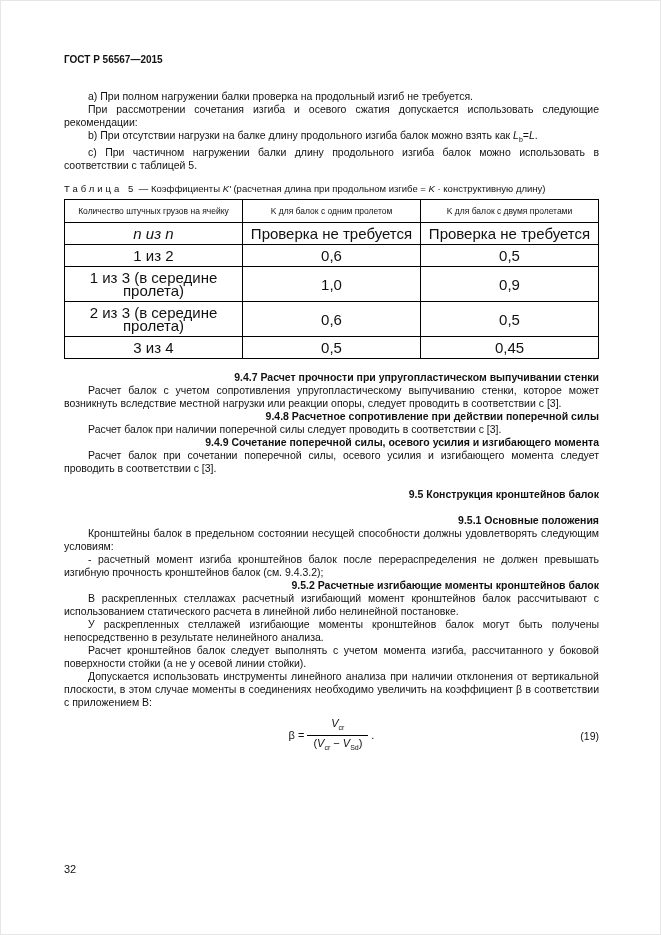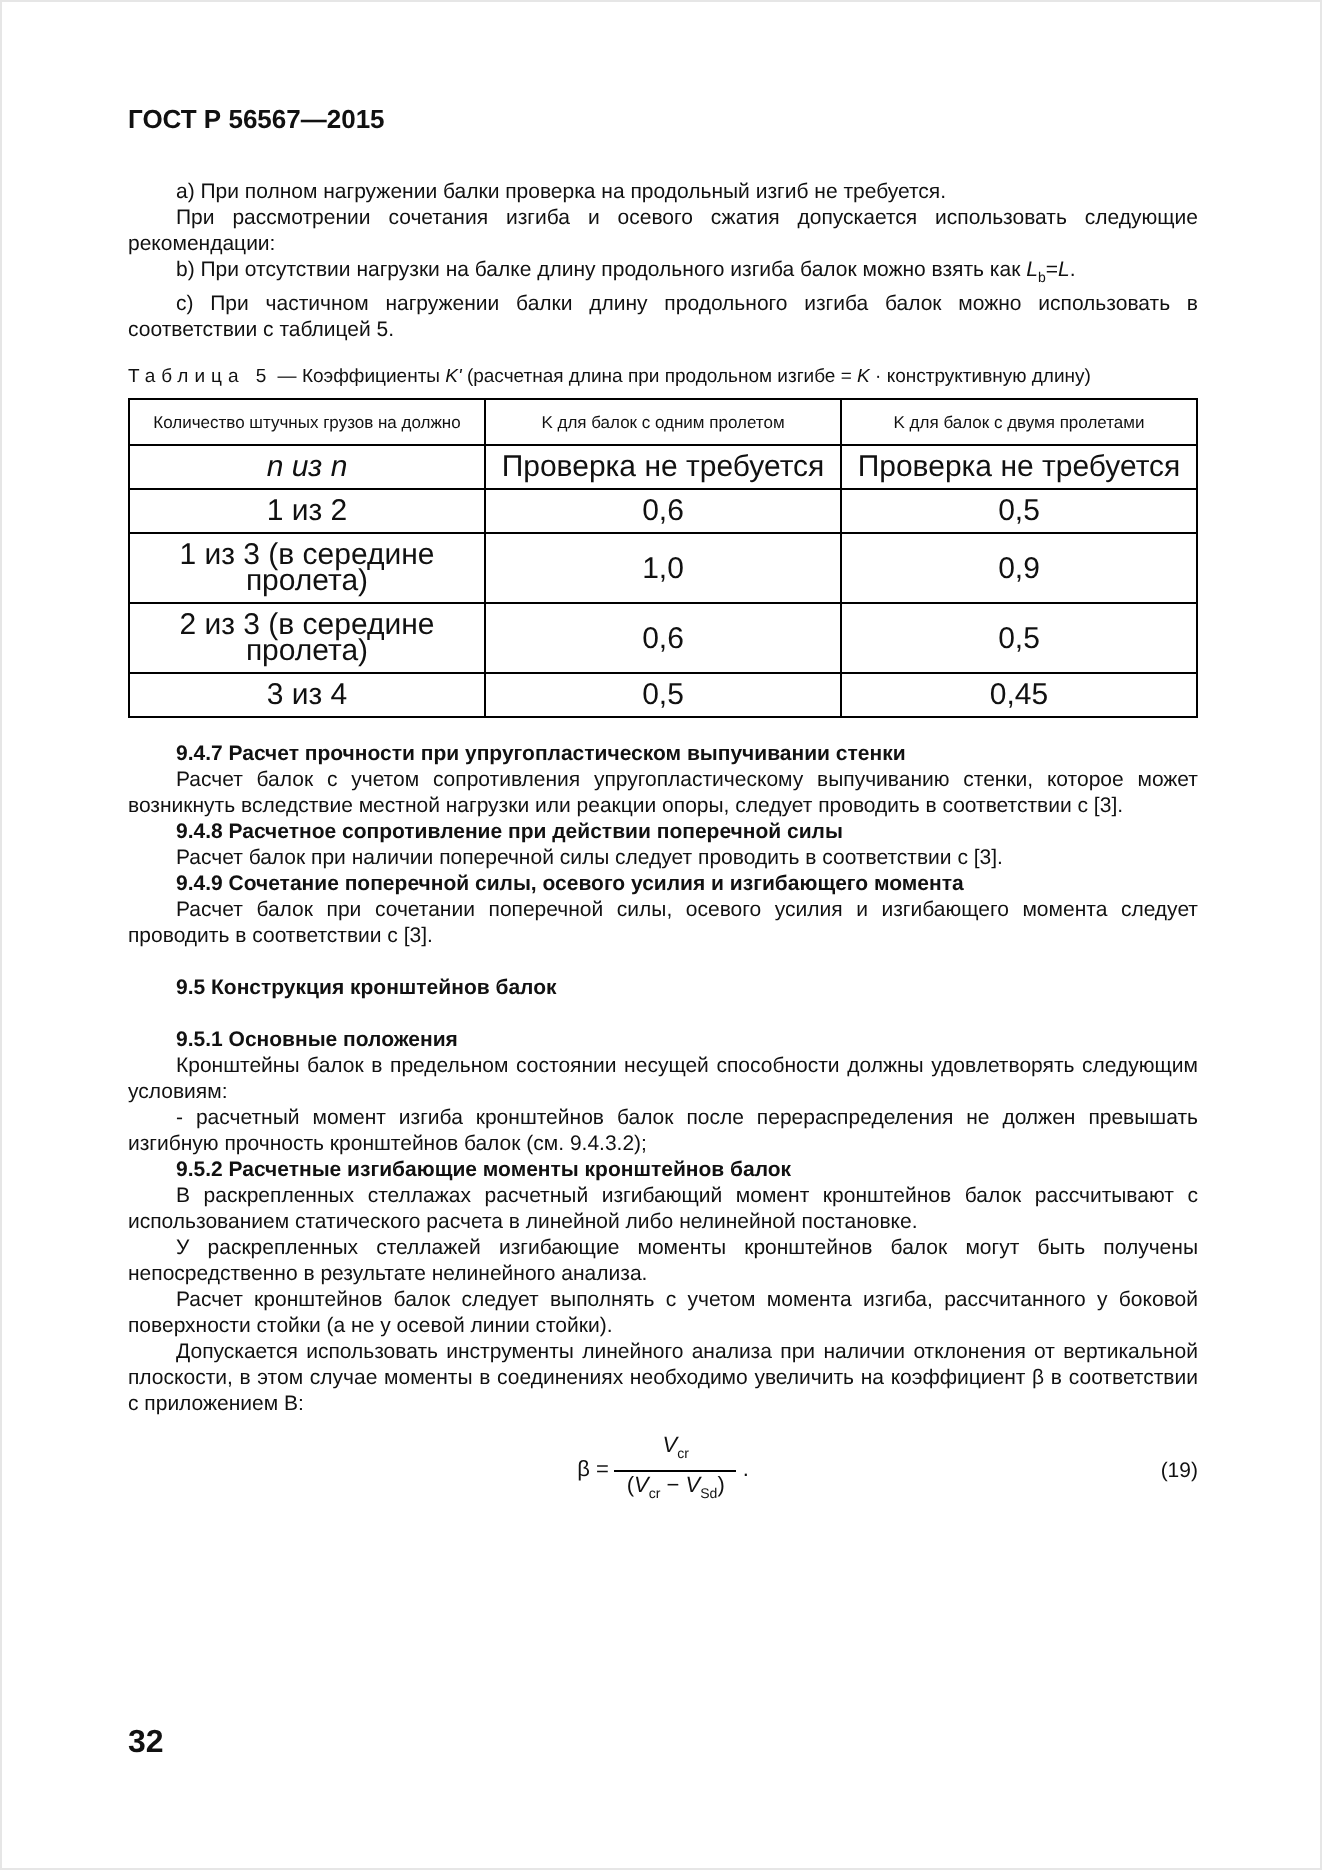--- a/index.html
+++ b/index.html
@@ -3,62 +3,62 @@
 <meta charset="utf-8">
 <style>
   * { margin:0; padding:0; box-sizing:border-box; }
   html,body { background:#fff; }
   .page {
     position:relative; width:661px; height:935px; background:#fff;
     font-family:"Liberation Sans", sans-serif; color:#111; overflow:hidden;
     border:1px solid #e6e6e6;
   }
   .content { position:absolute; left:63px; top:52px; width:535px; font-size:10.5px; line-height:13px; }
-  .doc-header { font-weight:bold; font-size:13px; margin-bottom:24px; }
+  .doc-header { font-weight:bold; font-size:10px; margin-bottom:24px; }
   p.body { text-indent:24px; text-align:justify; }
-  .heading { font-weight:bold; text-indent:24px; text-align:left; }
+  .heading { font-weight:bold; text-indent:24px; text-align:right; }
   .heading.major { margin:13px 0; }
   .table-caption { font-size:9.5px; margin:10px 0 4px 0; }
   .table-caption .spaced { letter-spacing:3px; }
   table.coef-table { width:100%; border-collapse:collapse; margin-bottom:12px; table-layout:fixed; }
   table.coef-table th, table.coef-table td {
     border:1px solid #000; text-align:center; vertical-align:middle;
   }
   table.coef-table th { font-size:8.5px; font-weight:400; padding:6px 4px; line-height:10px; }
   table.coef-table td { font-size:15px; padding:4px 4px; }
   table.coef-table tbody tr:first-child td:first-child { font-style:italic; }
   .var { font-style:italic; }
   sub { font-size:7px; }
   .formula-row { position:relative; text-align:center; margin:8px 0 10px 0; min-height:32px; }
   .formula { display:inline-flex; align-items:center; font-size:11px; }
   .frac { display:inline-block; text-align:center; vertical-align:middle; margin:0 3px; }
   .frac .num { display:block; padding:0 6px 1px 6px; border-bottom:1px solid #000; }
   .frac .den { display:block; padding:1px 6px 0 6px; }
   .formula-number { position:absolute; right:0; top:50%; transform:translateY(-50%); font-size:10.5px; }
-  .page-number { position:absolute; left:63px; top:862px; font-size:16px;font-weight:bold; }
+  .page-number { position:absolute; left:63px; top:862px; font-size:11px; }
 </style>
 </head>
 <body>
 
 <div class="page">
   <div class="content">
 
     <div class="doc-header">ГОСТ Р 56567—2015</div>
 
     <p class="body">a) При полном нагружении балки проверка на продольный изгиб не требуется.</p>
     <p class="body">При рассмотрении сочетания изгиба и осевого сжатия допускается использовать следующие рекомендации:</p>
     <p class="body"><span>b) При отсутствии нагрузки на балке длину продольного изгиба балок можно взять как </span><i class="var">L</i><sub>b</sub><span>=</span><i class="var">L</i><span>.</span></p>
     <p class="body">c) При частичном нагружении балки длину продольного изгиба балок можно использовать в соответствии с таблицей 5.</p>
 
     <p class="table-caption"><span class="spaced">Таблица 5</span><span> — </span><span>Коэффициенты </span><i class="var">K'</i><span> (расчетная длина при продольном изгибе = </span><i class="var">K</i><span> · конструктивную длину)</span></p>
 
     <table class="coef-table">
       <thead>
         <tr>
-            <th>Количество штучных грузов на должно</th>
+            <th>Количество штучных грузов на ячейку</th>
             <th>K для балок с одним пролетом</th>
             <th>K для балок с двумя пролетами</th>
           </tr>
       </thead>
       <tbody>
           <tr>
             <td>n из n</td>
             <td>Проверка не требуется</td>
             <td>Проверка не требуется</td>
           </tr>

